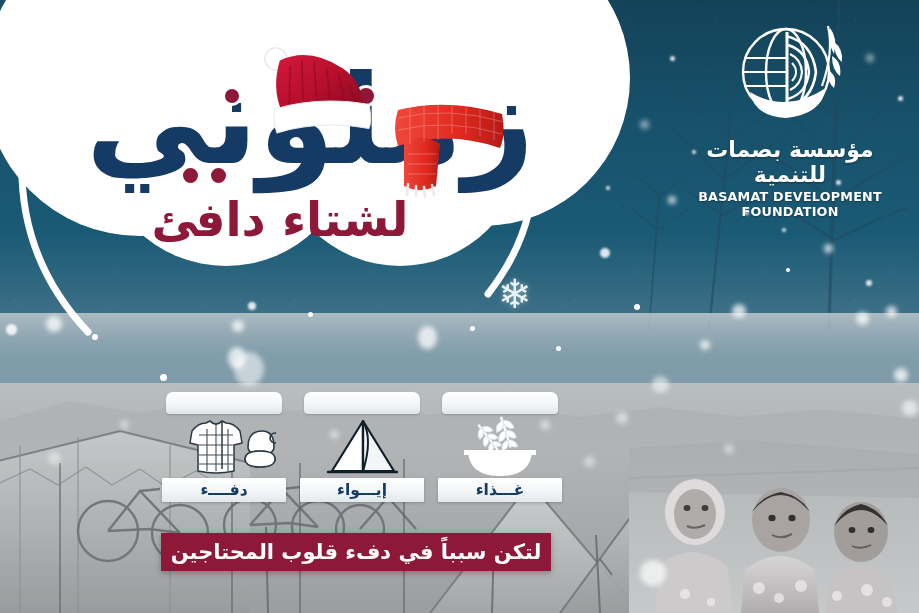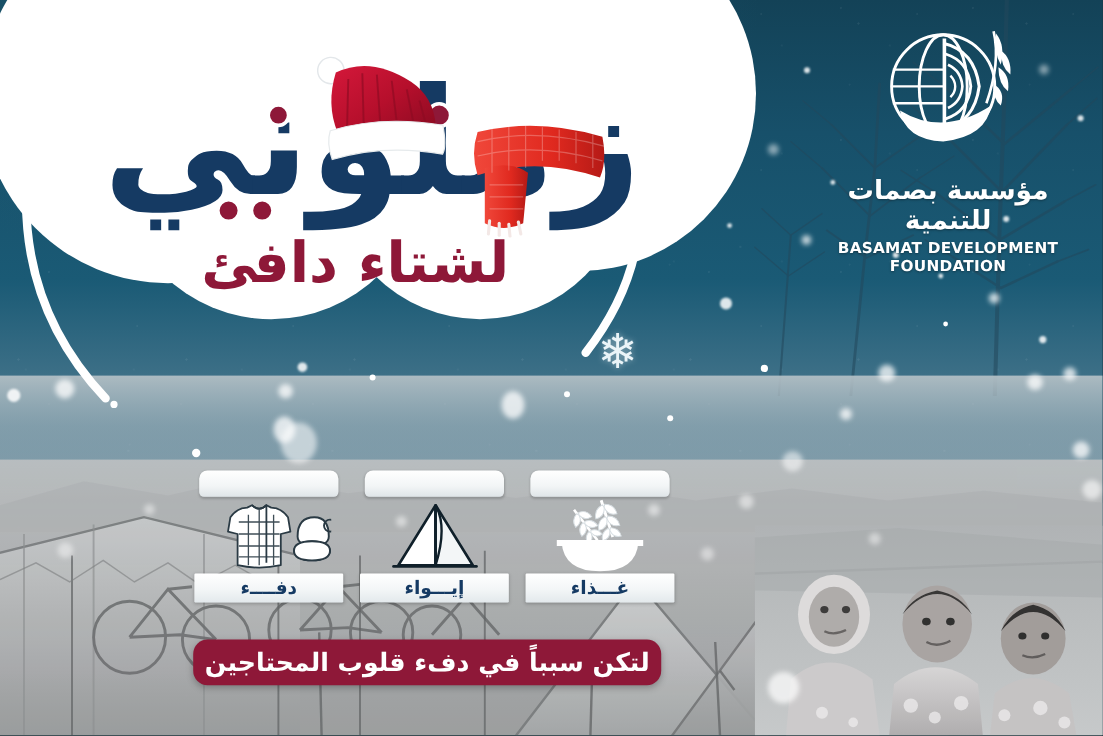--- a/index.html
+++ b/index.html
@@ -107,39 +107,39 @@
   }
 
   
   .santa-hat{position:absolute;left:258px;top:42px;width:118px;height:96px;transform:rotate(-4deg);}
   .santa-hat svg{width:100%;height:100%;display:block;}
   
   .scarf{position:absolute;left:390px;top:100px;width:120px;height:98px;}
   .scarf svg{width:100%;height:100%;display:block;}
 
   .subtitle{
-    position:absolute;left:16px;top:196px;width:560px;
+    position:absolute;left:0;top:196px;width:560px;
     text-align:center;direction:rtl;
     font-size:47px;font-weight:700;color:#8e1838;
     letter-spacing:0px;line-height:1;
   }
   .year{
     position:absolute;left:0;top:262px;width:560px;
     text-align:center;
     font-size:36px;font-weight:400;color:#153a63;
     letter-spacing:1px;line-height:1;
   }
 
   
   .logo{position:absolute;right:14px;top:18px;width:230px;text-align:center;}
   .logo-mark{width:120px;height:115px;margin:0 auto;}
   .logo-mark svg{width:100%;height:100%;display:block;}
   .logo-ar{
     direction:rtl;color:#ffffff;font-size:22px;font-weight:700;
-    margin-top:14px;letter-spacing:.5px;line-height:1.15;
+    margin-top:4px;letter-spacing:.5px;line-height:1.15;
     text-shadow:0 1px 2px rgba(0,0,0,.35);
   }
   .logo-en{
     color:#ffffff;font-size:12.5px;font-weight:700;
     letter-spacing:.2px;margin-top:1px;
     transform:scaleX(1.02);
     text-shadow:0 1px 2px rgba(0,0,0,.35);
   }
 
   
@@ -176,21 +176,20 @@
 
   
   .banner{
     position:absolute;left:161px;top:533px;
     width:390px;height:38px;
     background:#8e1838;
     display:flex;align-items:center;justify-content:center;
     direction:rtl;
     color:#ffffff;font-size:21px;font-weight:700;letter-spacing:0px;
     box-shadow:0 2px 6px rgba(0,0,0,.28);
-    border-radius:12px;
   }
 </style>
 </head>
 <body>
 
 <div class="poster">
 
   <div class="bg-sky"></div>
   <div class="bg-noise"></div>
 

